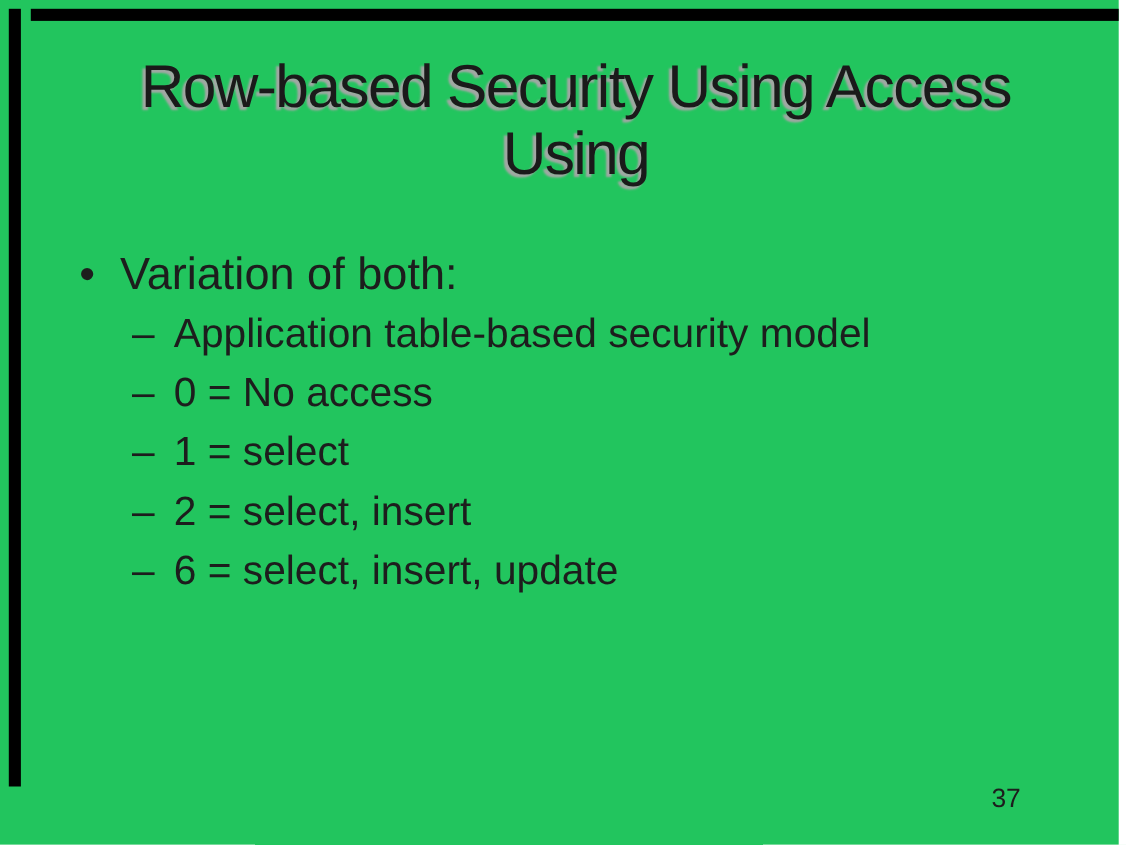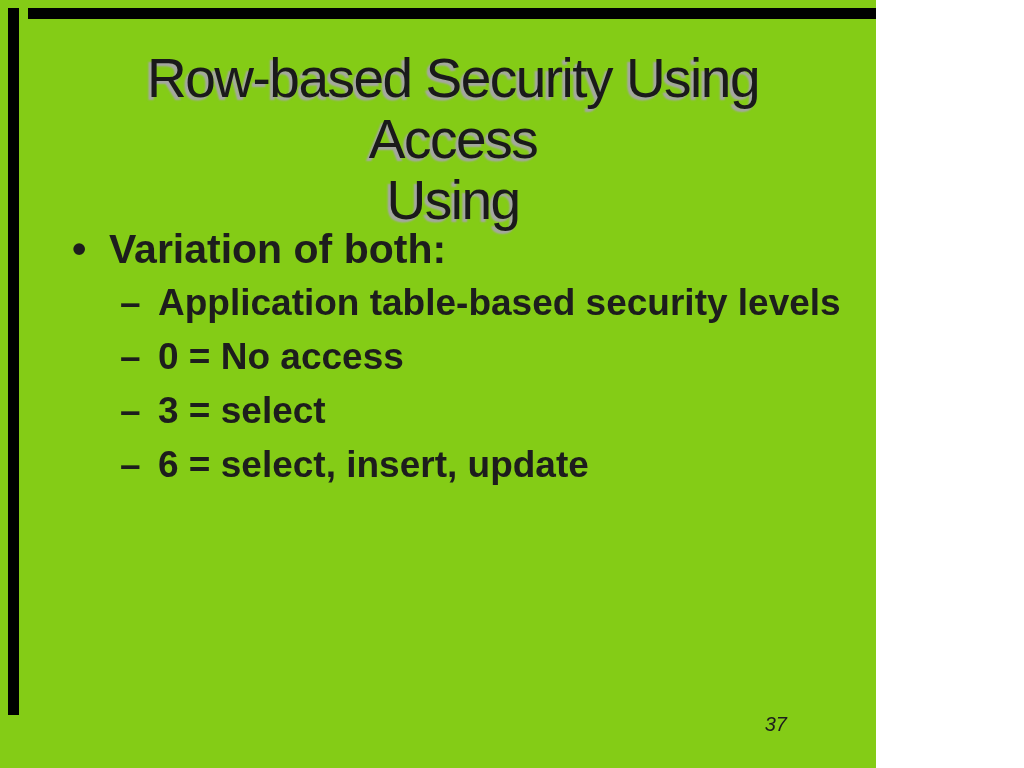--- a/index.html
+++ b/index.html
@@ -1,61 +1,62 @@
 <!DOCTYPE html>
 <html><head>
 <meta charset="utf-8">
 <style>
   html, body { margin:0; padding:0; background:#ffffff; }
   .stage {
-    position:relative; width:876px; height:768px;
-    background:#84cc16; overflow:hidden;
+    position:relative; width:1017px; height:768px;
+    background:#22c55e; overflow:hidden;
     font-family:"Liberation Sans", sans-serif;
     color:#1d1d1d;
   }
   
   .bar-top  { position:absolute; left:28px; top:8px; width:996px; height:11px; background:#000; }
   .bar-left { position:absolute; left:8px;  top:8px; width:11px; height:707px; background:#000; }
 
   
   .title {
     position:absolute; left:60px; right:30px; top:48px;
     text-align:center; font-size:55px; line-height:61px;
     letter-spacing:-1.5px; color:#1a1a1a;
     text-shadow:-3px 3px 2px #a6a6a6;
   }
 
   
-  .body-list { position:absolute; left:72px; top:222px; right:30px;font-weight:bold; }
+  .body-list { position:absolute; left:72px; top:222px; right:30px; }
   .row { line-height:54px; white-space:pre; }
   .row.l1 { font-size:41px; }
   .row.l2 { font-size:37px; padding-left:48px; }
   .m1 { display:inline-block; width:37px; }
   .m2 { display:inline-block; width:38px; }
 
   
   .footer-left  { position:absolute; left:70px;  top:713px; font-size:28px; }
-  .footer-right { position:absolute; right:89px; top:713px; font-size:20px;font-style:italic; }
+  .footer-right { position:absolute; right:89px; top:713px; font-size:24px; }
 </style>
 </head>
 <body>
 
 <div class="stage">
 
   <div class="bar-top"></div>
   <div class="bar-left"></div>
 
   <div class="title">
     <div>Row-based Security Using Access</div>
     <div>Using</div>
   </div>
 
   <div class="body-list">
     <div class="row l1"><span class="m1">•</span><span>Variation of both:</span></div>
-    <div class="row l2"><span class="m2">–</span><span>Application table-based security levels</span></div>
+    <div class="row l2"><span class="m2">–</span><span>Application table-based security model</span></div>
     <div class="row l2"><span class="m2">–</span><span>0 = No access</span></div>
-    <div class="row l2"><span class="m2">–</span><span>3 = select</span></div>
+    <div class="row l2"><span class="m2">–</span><span>1 = select</span></div>
+    <div class="row l2"><span class="m2">–</span><span>2 = select, insert</span></div>
     <div class="row l2"><span class="m2">–</span><span>6 = select, insert, update</span></div>
   </div>
 
   <div class="footer-right">37</div>
 
 </div>
 
 </body></html>

